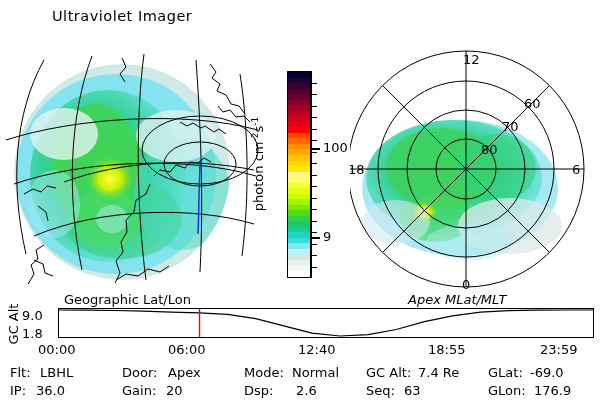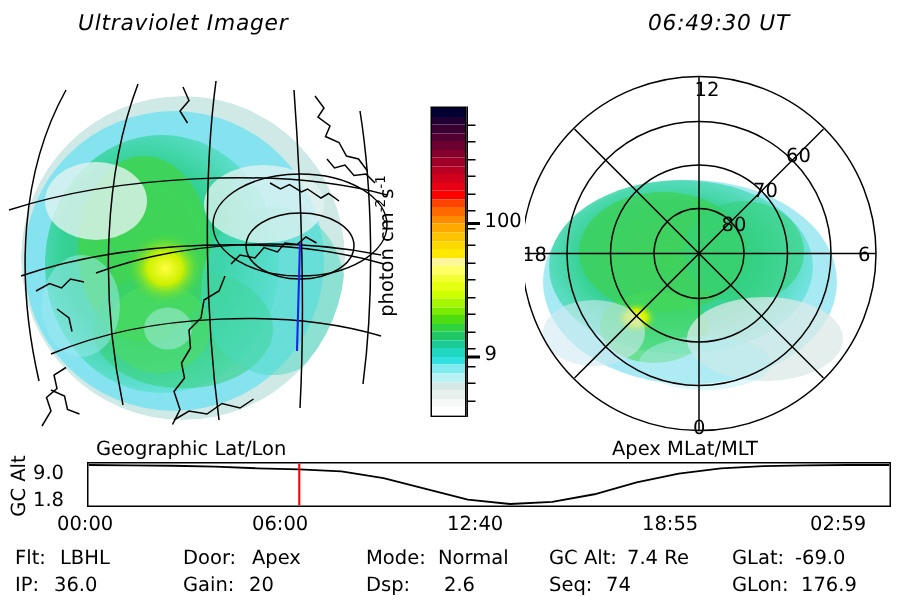--- a/index.html
+++ b/index.html
@@ -2,21 +2,21 @@
 <html><head>
 <meta charset="utf-8">
 <style>
   html,body{margin:0;padding:0;background:#ffffff;}
   body{width:600px;height:400px;position:relative;overflow:hidden;
        font-family:"DejaVu Sans",sans-serif;color:#000;}
 
   .abs{position:absolute;}
 
   
-  #header{top:8px;left:0;width:600px;height:22px;font-style:italic;}
+  #header{top:8px;left:0;width:600px;height:22px;}
   #header span{position:absolute;font-size:14.5px;letter-spacing:.5px;white-space:nowrap;}
   #hdr-title{left:52px;top:0;}
   #hdr-date{left:278px;top:0;}
   #hdr-time{left:432px;top:0;}
 
   
   #geo-panel{left:4px;top:44px;width:256px;height:252px;}
   #apex-panel{left:350px;top:46px;width:248px;height:250px;}
   #geo-panel svg,#apex-panel svg{display:block;}
 
@@ -29,42 +29,41 @@
   .cb-tick{position:absolute;left:47px;width:6px;height:1px;background:#000;}
   .cb-tick.major{width:9px;height:1.5px;}
   .cb-lab{position:absolute;left:59px;font-size:13px;line-height:1;white-space:nowrap;}
   #cbar-unit{position:absolute;left:-6px;top:104px;font-size:13px;white-space:nowrap;
              transform:translate(-50%,-50%) rotate(-90deg);transform-origin:center center;}
   #cbar-unit sup{font-size:9px;vertical-align:super;}
 
   
   .caption{font-size:13px;white-space:nowrap;}
   #geo-caption{left:64px;top:292px;}
-  #apex-caption{left:408px;top:292px;}
+  #apex-caption{left:408px;top:292px;font-style:italic;}
 
   
   #tl-box{left:58px;top:308px;width:536px;height:30px;border:1px solid #000;box-sizing:border-box;}
   #tl-box svg{display:block;}
   #tl-ylab{left:4px;top:306px;width:18px;height:36px;}
   #tl-ylab span{position:absolute;left:50%;top:50%;font-size:13px;white-space:nowrap;
                 transform:translate(-50%,-50%) rotate(-90deg);}
   .tl-val{position:absolute;font-size:13px;white-space:nowrap;}
   #tl-hi{left:22px;top:308px;}
   #tl-lo{left:22px;top:326px;}
   .tl-tick{position:absolute;top:342px;font-size:13px;white-space:nowrap;}
 
   
   .status{position:absolute;font-size:13px;white-space:nowrap;}
 </style>
 </head>
 <body>
 
 <div id="header" class="abs">
   <span id="hdr-title">Ultraviolet Imager</span>
-  <span id="hdr-time">06:49:30 UT</span>
 </div>
 
 <div id="geo-panel" class="abs">
 <svg width="256" height="252" viewBox="0 0 256 252">
   <defs>
     <clipPath id="geoDisk">
           <circle cx="118" cy="128" r="108"></circle>
         </clipPath>
     <radialGradient id="hot1" cx="50%" cy="50%" r="50%">
       <stop offset="0%" stop-color="#ffff40"></stop>
@@ -261,35 +260,35 @@
   <svg id="tl-svg" width="534" height="28" viewBox="0 0 534 28" preserveAspectRatio="none">
     <polyline id="tl-path" fill="none" stroke="#000" stroke-width="1.2" points="0.0,1.0 28.1,1.2 56.2,1.5 84.3,2.1 112.4,3.2 140.5,3.9 168.6,5.3 196.7,9.7 224.8,16.9 252.9,24.1 281.1,27.0 309.2,25.6 337.3,20.5 365.4,12.6 393.5,6.8 421.6,3.2 449.7,1.7 477.8,1.2 505.9,1.0 534.0,1.0"></polyline>
     <line id="tl-marker" y1="0" y2="28" stroke="#ff0000" stroke-width="1.4" x1="140.52631578947367" x2="140.52631578947367"></line>
   </svg>
 </div>
 
 <div class="tl-tick" style="left:38px">00:00</div>
 <div class="tl-tick" style="left:168px">06:00</div>
 <div class="tl-tick" style="left:298px">12:40</div>
 <div class="tl-tick" style="left:428px">18:55</div>
-<div class="tl-tick" style="left:540px">02:59</div>
+<div class="tl-tick" style="left:540px">23:59</div>
 
 <div class="status" style="left:10px;top:365px">Flt:</div>
 <div class="status" style="left:40px;top:365px">LBHL</div>
 <div class="status" style="left:122px;top:365px">Door:</div>
 <div class="status" style="left:168px;top:365px">Apex</div>
 <div class="status" style="left:244px;top:365px">Mode:</div>
 <div class="status" style="left:292px;top:365px">Normal</div>
 <div class="status" style="left:366px;top:365px">GC Alt:</div>
 <div class="status" style="left:418px;top:365px">7.4 Re</div>
 <div class="status" style="left:488px;top:365px">GLat:</div>
 <div class="status" style="left:530px;top:365px">-69.0</div>
 
 <div class="status" style="left:10px;top:383px">IP:</div>
 <div class="status" style="left:36px;top:383px">36.0</div>
 <div class="status" style="left:122px;top:383px">Gain:</div>
 <div class="status" style="left:166px;top:383px">20</div>
 <div class="status" style="left:244px;top:383px">Dsp:</div>
 <div class="status" style="left:296px;top:383px">2.6</div>
 <div class="status" style="left:366px;top:383px">Seq:</div>
-<div class="status" style="left:404px;top:383px">74</div>
+<div class="status" style="left:404px;top:383px">63</div>
 <div class="status" style="left:488px;top:383px">GLon:</div>
 <div class="status" style="left:534px;top:383px">176.9</div>
 
 </body></html>

